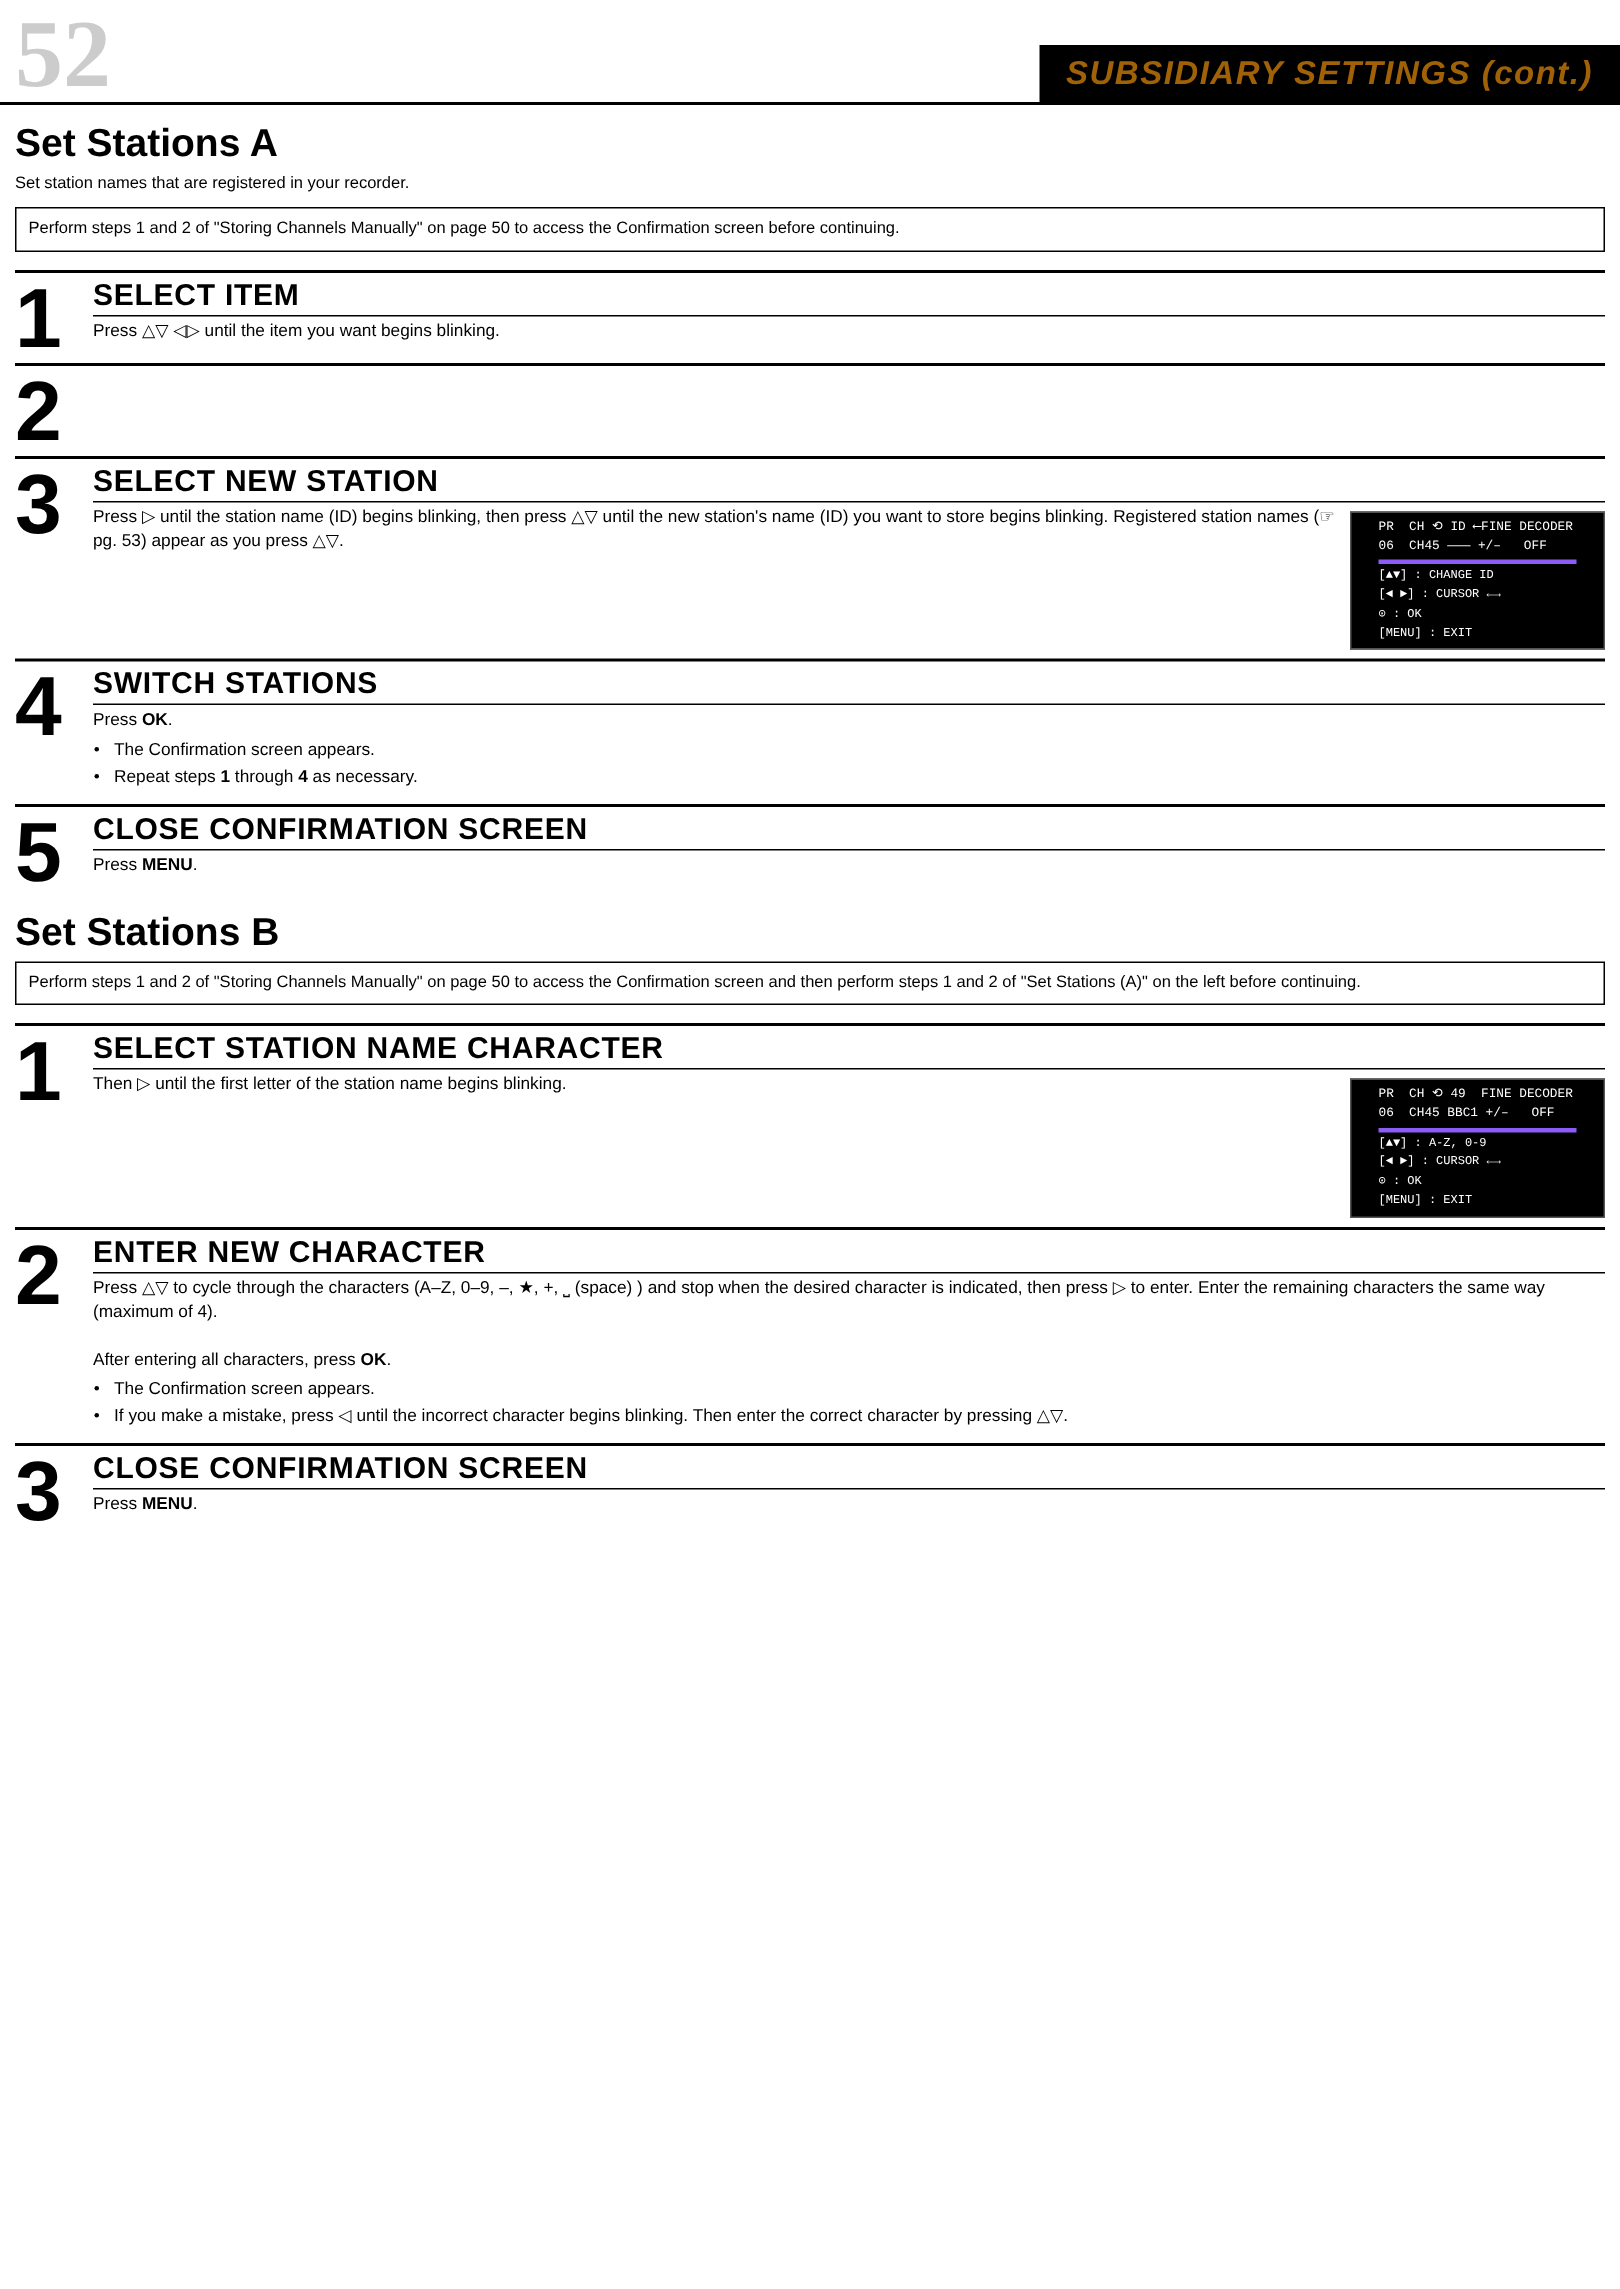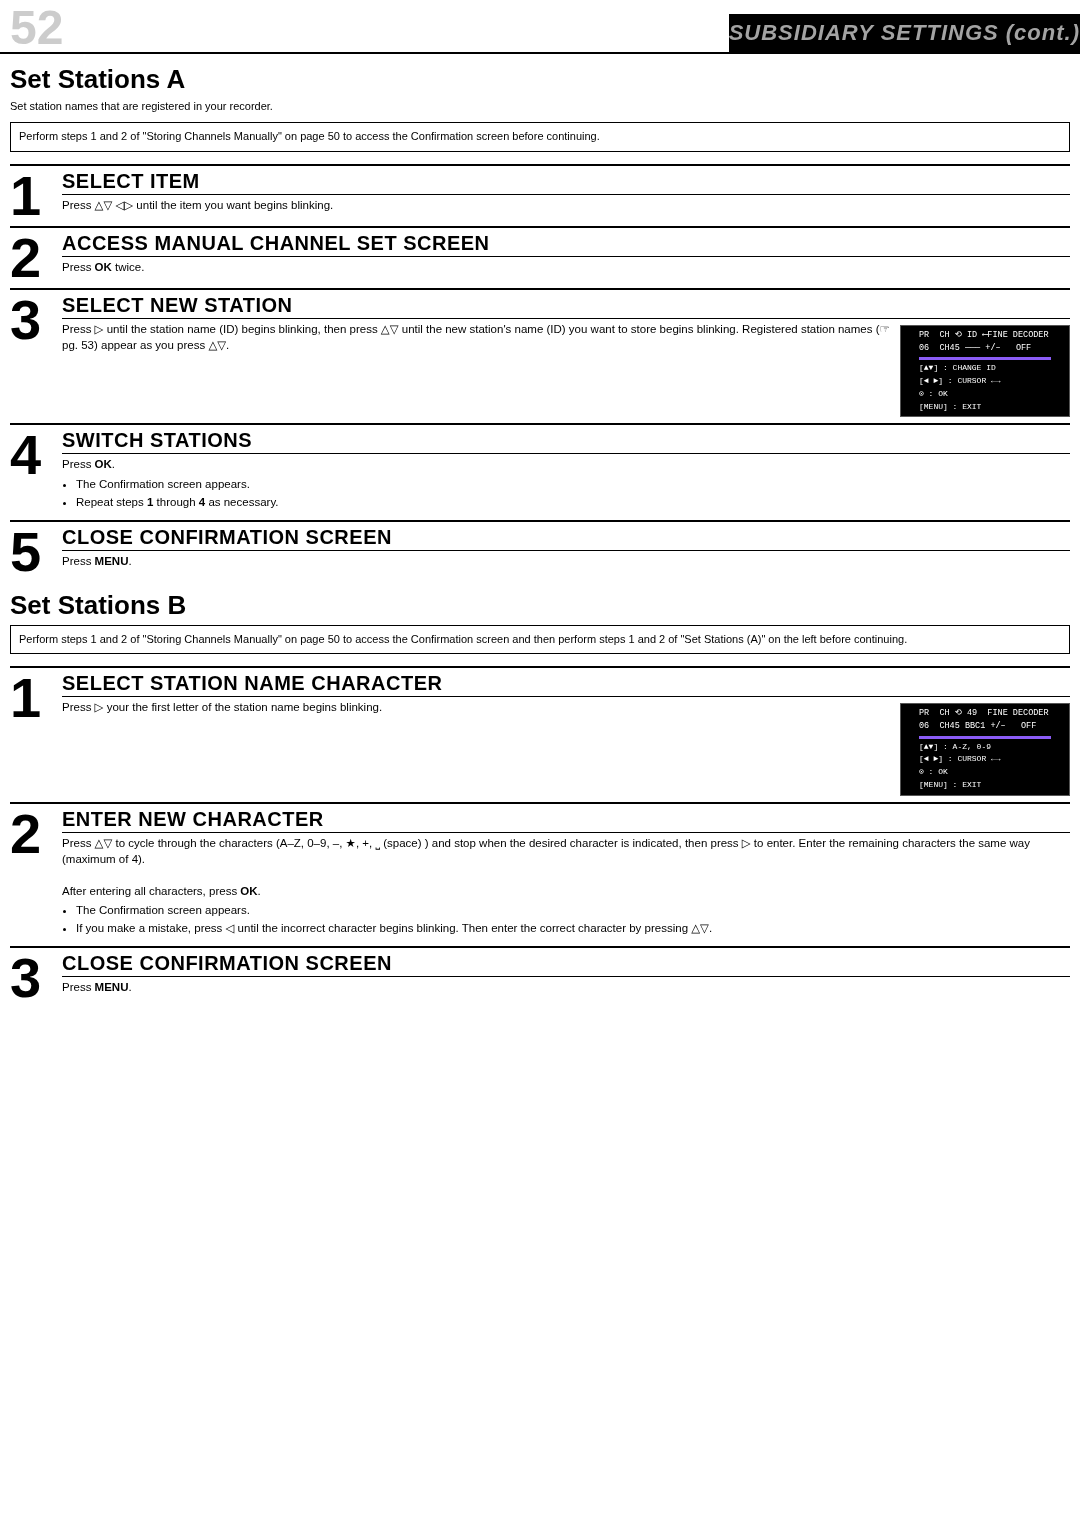--- a/index.html
+++ b/index.html
@@ -14,39 +14,40 @@
 
     
     .header {
       display: flex;
       align-items: stretch;
       background: #fff;
       border-bottom: 2px solid #000;
       padding: 0 0 0 10px;
     }
     .page-number {
-      font-size: 48px;
+      font-size: 64px;
       font-weight: 900;
       color: #ccc;
       line-height: 1;
       padding: 4px 10px 0 0;
+      font-family: Liberation Serif, serif;
     }
     .header-title-area {
       flex: 1;
       display: flex;
       align-items: flex-end;
       justify-content: flex-end;
     }
     .header-title {
       background: #000;
-      color: #a3a3a3;
+      color: #a16207;
       font-size: 22px;
       font-weight: 900;
       font-style: italic;
-      padding: 6px 0;
+      padding: 6px 18px;
       letter-spacing: 1px;
     }
 
     
     .content {
       display: flex;
       padding: 10px 10px 10px 10px;
       gap: 10px;
       flex-direction: column;
     }
@@ -210,24 +211,20 @@
       <div class="step">
         <div class="step-number">1</div>
         <div class="step-content">
           <div class="step-heading heading-line">SELECT ITEM</div>
           <div class="step-text">Press △▽ ◁▷ until the item you want begins blinking.</div>
         </div>
       </div>
 
       <div class="step">
         <div class="step-number">2</div>
-        <div class="step-content">
-          <div class="step-heading heading-line">ACCESS MANUAL CHANNEL SET SCREEN</div>
-          <div class="step-text">Press <b>OK</b> twice.</div>
-        </div>
       </div>
 
       <div class="step">
         <div class="step-number">3</div>
         <div class="step-content">
           <div class="step-heading heading-line">SELECT NEW STATION</div>
           <div class="step-combined">
             <div class="step-text-block">
               <div class="step-text">Press ▷ until the station name (ID) begins blinking, then press △▽ until the new station's name (ID) you want to store begins blinking. Registered station names (☞ pg. 53) appear as you press △▽.</div>
             </div>
@@ -280,21 +277,21 @@
     <div class="prereq-box">Perform steps 1 and 2 of "Storing Channels Manually" on page 50 to access the Confirmation screen and then perform steps 1 and 2 of "Set Stations (A)" on the left before continuing.</div>
 
     <div class="steps-container">
 
       <div class="step">
         <div class="step-number">1</div>
         <div class="step-content">
           <div class="step-heading heading-line">SELECT STATION NAME CHARACTER</div>
           <div class="step-combined">
             <div class="step-text-block">
-              <div class="step-text">Press ▷ your the first letter of the station name begins blinking.</div>
+              <div class="step-text">Then ▷ until the first letter of the station name begins blinking.</div>
             </div>
             <div style="min-width:165px;">
               <div class="screen-mockup">
                 <div class="screen-row">
                   <span>PR&nbsp; CH ⟲ 49&nbsp; FINE DECODER</span>
                 </div>
                 <div class="screen-row">
                   <span>06&nbsp; CH45 BBC1 +/–&nbsp;&nbsp; OFF</span>
                 </div>
                 <div class="screen-labels">

